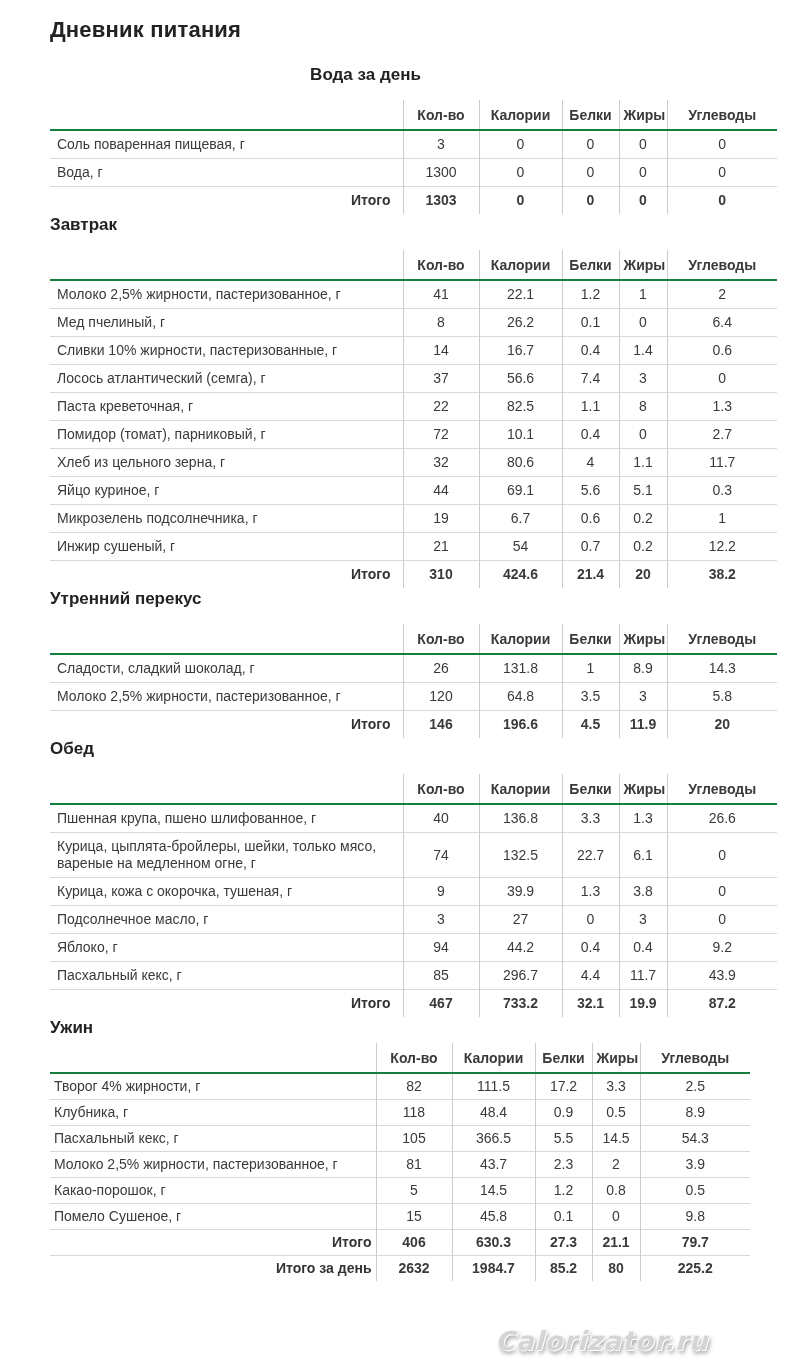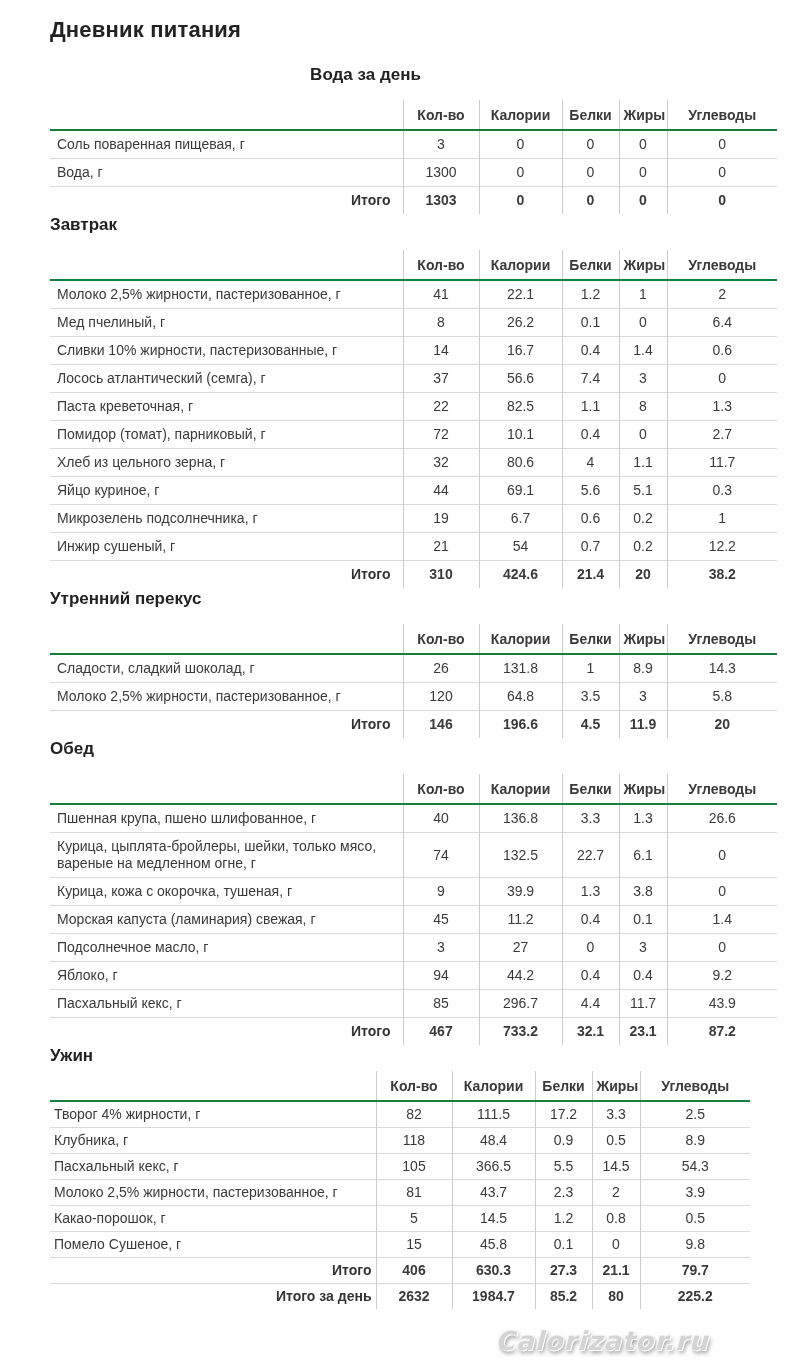--- a/index.html
+++ b/index.html
@@ -369,28 +369,20 @@
             </tr>
             <tr>
               <td class="name-cell">Курица, кожа с окорочка, тушеная, г</td>
               <td class="num-cell">9</td>
               <td class="num-cell">39.9</td>
               <td class="num-cell">1.3</td>
               <td class="num-cell">3.8</td>
               <td class="num-cell">0</td>
             </tr>
             <tr>
-              <td class="name-cell">Морская капуста (ламинария) свежая, г</td>
-              <td class="num-cell">45</td>
-              <td class="num-cell">11.2</td>
-              <td class="num-cell">0.4</td>
-              <td class="num-cell">0.1</td>
-              <td class="num-cell">1.4</td>
-            </tr>
-            <tr>
               <td class="name-cell">Подсолнечное масло, г</td>
               <td class="num-cell">3</td>
               <td class="num-cell">27</td>
               <td class="num-cell">0</td>
               <td class="num-cell">3</td>
               <td class="num-cell">0</td>
             </tr>
             <tr>
               <td class="name-cell">Яблоко, г</td>
               <td class="num-cell">94</td>
@@ -405,21 +397,21 @@
               <td class="num-cell">296.7</td>
               <td class="num-cell">4.4</td>
               <td class="num-cell">11.7</td>
               <td class="num-cell">43.9</td>
             </tr>
             <tr>
               <td class="total-label">Итого</td>
               <td class="num-cell total-value">467</td>
               <td class="num-cell total-value">733.2</td>
               <td class="num-cell total-value">32.1</td>
-              <td class="num-cell total-value">23.1</td>
+              <td class="num-cell total-value">19.9</td>
               <td class="num-cell total-value">87.2</td>
             </tr>
           </tbody>
     </table>
   </section>
 
   <section class="meal-section compact">
     <h2 class="section-title">Ужин</h2>
     <table class="diary-table">
       <colgroup>

